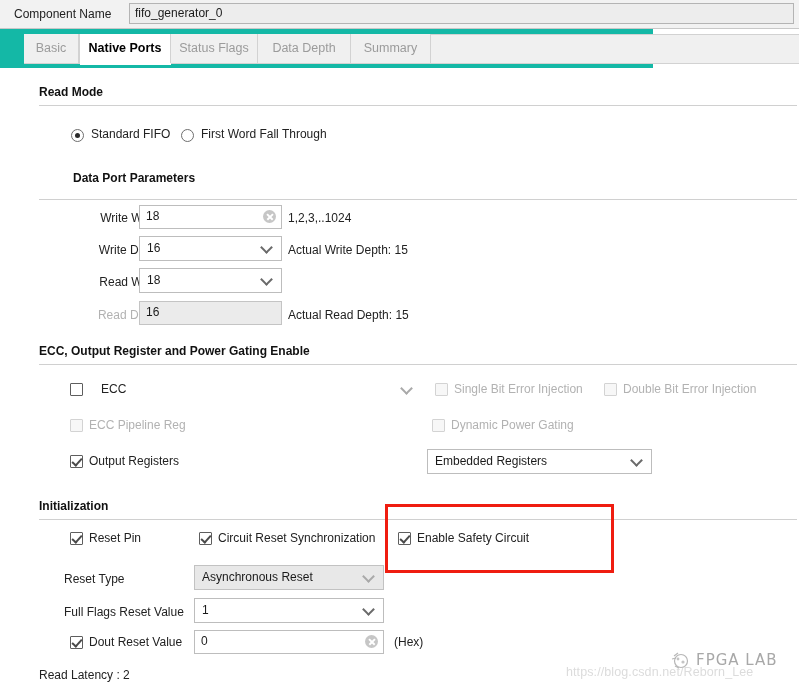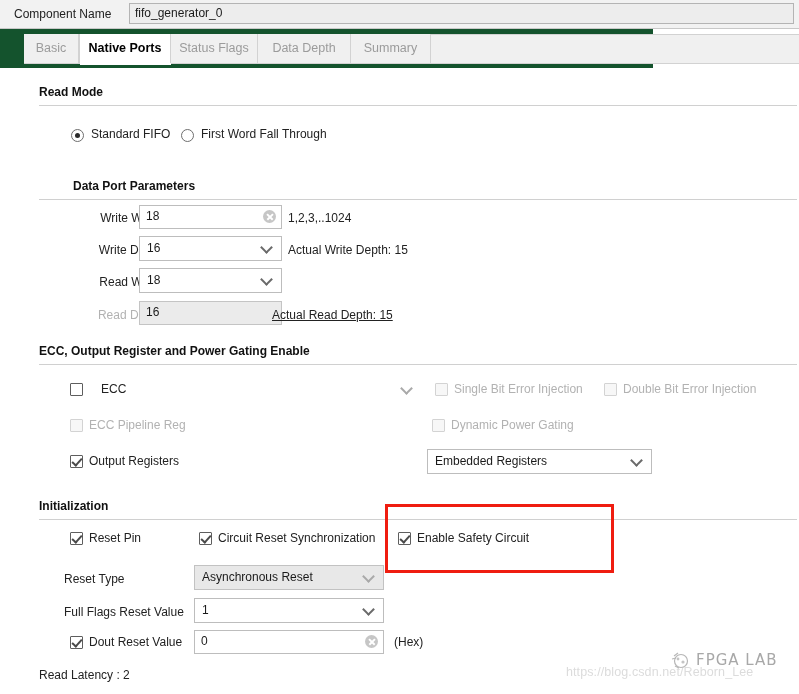--- a/index.html
+++ b/index.html
@@ -44,21 +44,21 @@
     padding-left: 5px;
     font-size: 12px;
     color: #1a1a1a;
   }
 
   
   .tabstrip {
     position: absolute;
     left: 0; top: 29px;
     width: 653px; height: 39px;
-    background: #14532d;
+    background: #14b8a6;
   }
   .tabs-bg {
     position: absolute;
     left: 24px; top: 5px;
     width: 775px; height: 29px;
     background: #f0f0f0;
     border-top: 1px solid #d2d2d2;
     border-left: 1px solid #d2d2d2;
     box-sizing: border-box;
   }
@@ -293,40 +293,40 @@
 
   <div class="sect-title" style="left:39px; top:17px;">Read Mode</div>
   <div class="sect-rule" style="top:37px;"></div>
 
   <div class="radio on" style="left:71px; top:61px;"></div>
   <div class="lbl" style="left:91px; top:59px;">Standard FIFO</div>
 
   <div class="radio" style="left:181px; top:61px;"></div>
   <div class="lbl" style="left:201px; top:59px;">First Word Fall Through</div>
 
-  <div class="sect-title" style="left:39px; top:111px;padding-left:34px;">Data Port Parameters</div>
+  <div class="sect-title" style="left:39px; top:103px;padding-left:34px;">Data Port Parameters</div>
   <div class="sect-rule" style="top:131px;"></div>
 
   <div class="lbl right" style="left:48px; top:143px; width:114px;">Write Width</div>
   <div class="tinput" style="left:139px; top:137px; width:143px; height:24px;">18</div>
   <div class="clear-ic" style="left:263px; top:142px;"></div>
   <div class="lbl" style="left:288px; top:143px;">1,2,3,..1024</div>
 
   <div class="lbl right" style="left:48px; top:175px; width:114px;">Write Depth</div>
   <div class="combo" style="left:139px; top:168px; width:143px; height:25px;">16</div>
   <div class="chev" style="left:262px; top:175px;"></div>
   <div class="lbl" style="left:288px; top:175px;">Actual Write Depth: 15</div>
 
   <div class="lbl right" style="left:48px; top:207px; width:114px;">Read Width</div>
   <div class="combo" style="left:139px; top:200px; width:143px; height:25px;">18</div>
   <div class="chev" style="left:262px; top:207px;"></div>
 
   <div class="lbl right dim" style="left:48px; top:240px; width:114px;">Read Depth</div>
   <div class="tinput dis" style="left:139px; top:233px; width:143px; height:24px;">16</div>
-  <div class="lbl" style="left:272px; top:240px;text-decoration:underline;">Actual Read Depth: 15</div>
+  <div class="lbl" style="left:288px; top:240px;">Actual Read Depth: 15</div>
 
   <div class="sect-title" style="left:39px; top:276px;">ECC, Output Register and Power Gating Enable</div>
   <div class="sect-rule" style="top:296px;"></div>
 
   <div class="cb" style="left:70px; top:315px;"></div>
   <div class="lbl" style="left:89px; top:314px;margin-left:12px;">ECC</div>
 
   <div class="chev dis" style="left:402px; top:316px;"></div>
 
   <div class="cb dis" style="left:435px; top:315px;"></div>

